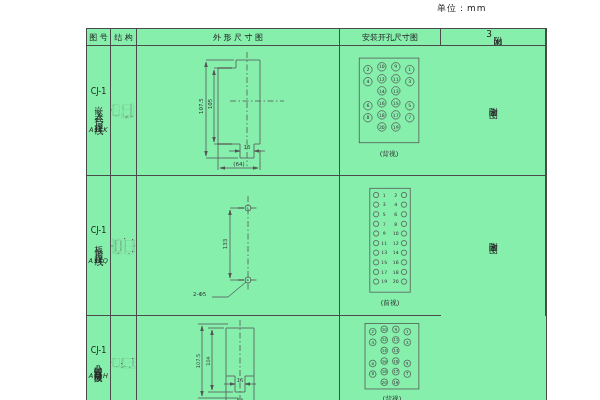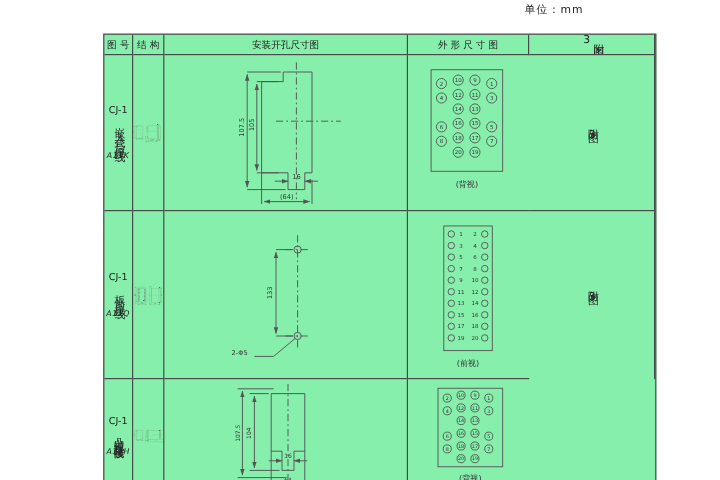--- a/index.html
+++ b/index.html
@@ -27,22 +27,22 @@
 </head>
 <body>
 
 <div class="page">
   <div class="unit">单位：mm</div>
 
   <div class="tbl">
 
     <div class="cell hdr">图 号</div>
     <div class="cell hdr">结 构</div>
+    <div class="cell hdr">外 形 尺 寸 图</div>
     <div class="cell hdr">安装开孔尺寸图</div>
-    <div class="cell hdr">外 形 尺 寸 图</div>
 
     <div class="cell">
       <span class="vstack">附图3</span>
     </div>
     <div class="cell struct">
       <span class="prefix">CJ-1</span>
       <span class="vstack">嵌入式后接线</span>
       <span class="model">A11K</span>
     </div>
 

